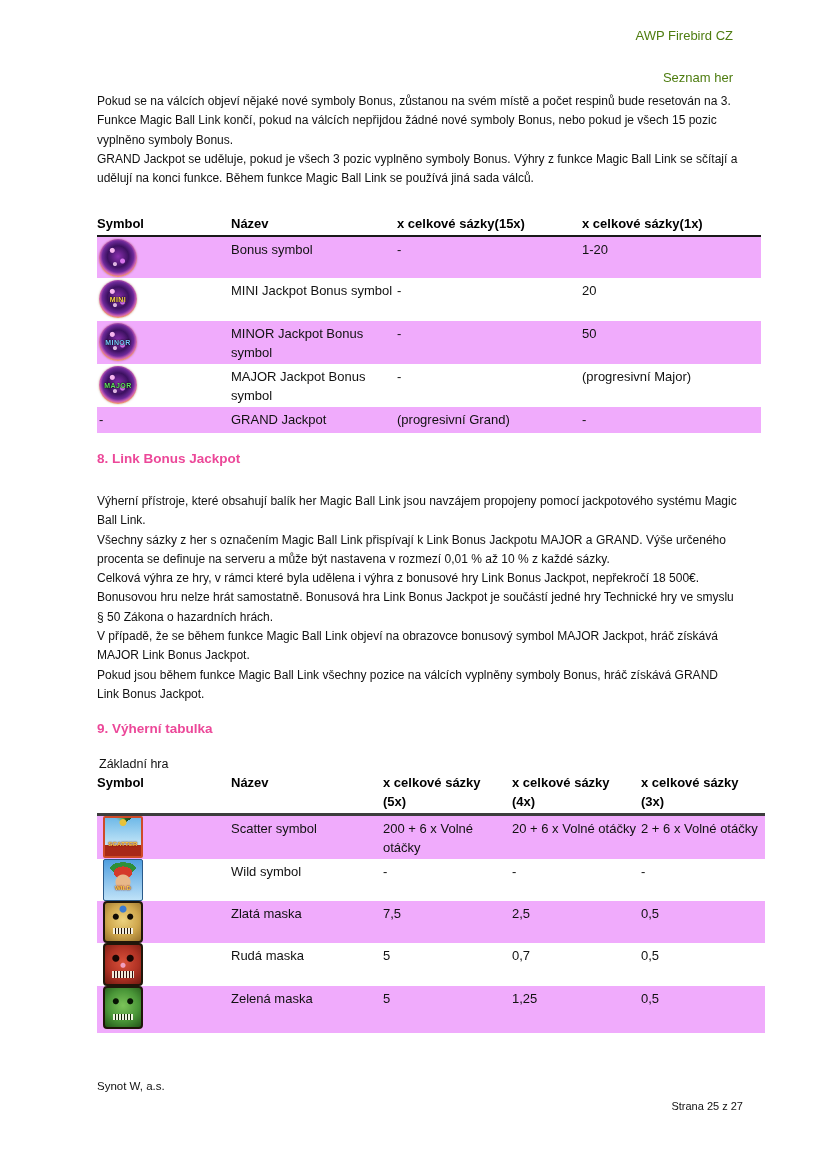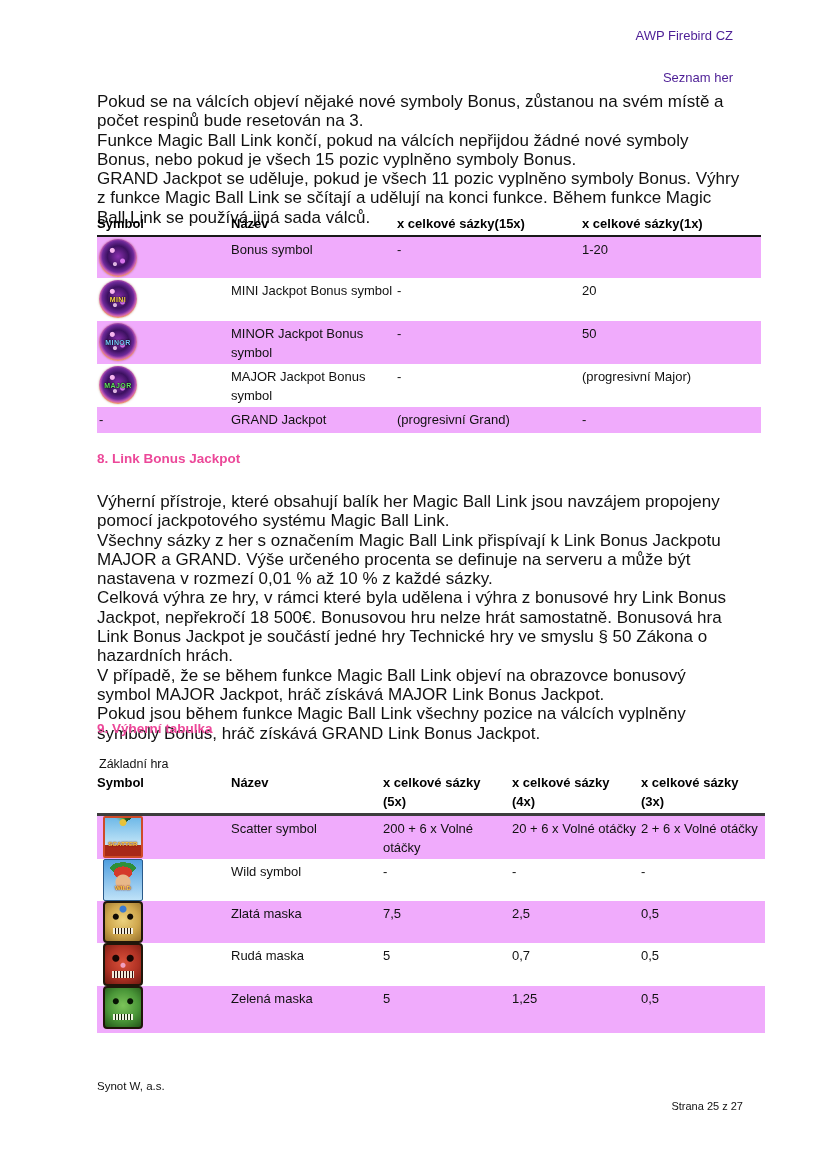--- a/index.html
+++ b/index.html
@@ -5,24 +5,24 @@
   html,body{margin:0;padding:0;background:#888;}
   .page{
     position:relative;
     width:827px;height:1170px;
     background:#ffffff;
     font-family:"Liberation Sans", sans-serif;
     color:#1a1a1a;
     margin:0 auto;
     overflow:hidden;
   }
-  .hdr{position:absolute;right:94px;font-size:13px;color:#4c1d95;}
+  .hdr{position:absolute;right:94px;font-size:13px;color:#4d7c0f;}
   .hdr1{top:28px;}
   .hdr2{top:70px;}
-  .body-text{font-size:17px;line-height:19.3px;color:#111;}
+  .body-text{font-size:12px;line-height:19.3px;color:#111;}
   .body-text p{margin:0;}
   .intro{position:absolute;left:97px;top:92px;width:644px;}
   .sec-heading{
     position:absolute;left:97px;
     font-size:13.5px;font-weight:bold;color:#ec4899;
   }
   .h8{top:451px;}
   .h9{top:721px;}
   .sec8{position:absolute;left:97px;top:492px;width:644px;}
   .sub-label{position:absolute;left:99px;top:757px;font-size:12.5px;color:#111;}
@@ -123,21 +123,21 @@
 <body>
 
 <div class="page">
 
   <div class="hdr hdr1">AWP Firebird CZ</div>
   <div class="hdr hdr2">Seznam her</div>
 
   <div class="intro body-text">
     <p>Pokud se na válcích objeví nějaké nové symboly Bonus, zůstanou na svém místě a počet respinů bude resetován na 3.</p>
     <p>Funkce Magic Ball Link končí, pokud na válcích nepřijdou žádné nové symboly Bonus, nebo pokud je všech 15 pozic vyplněno symboly Bonus.</p>
-    <p>GRAND Jackpot se uděluje, pokud je všech 11 pozic vyplněno symboly Bonus. Výhry z funkce Magic Ball Link se sčítají a udělují na konci funkce. Během funkce Magic Ball Link se používá jiná sada válců.</p>
+    <p>GRAND Jackpot se uděluje, pokud je všech 3 pozic vyplněno symboly Bonus. Výhry z funkce Magic Ball Link se sčítají a udělují na konci funkce. Během funkce Magic Ball Link se používá jiná sada válců.</p>
   </div>
 
   <table class="tbl tbl1">
     <thead>
       <tr>
         <th class="c1">Symbol</th>
         <th class="c2">Název</th>
         <th class="c3">x celkové sázky(15x)</th>
         <th class="c4">x celkové sázky(1x)</th>
       </tr>

